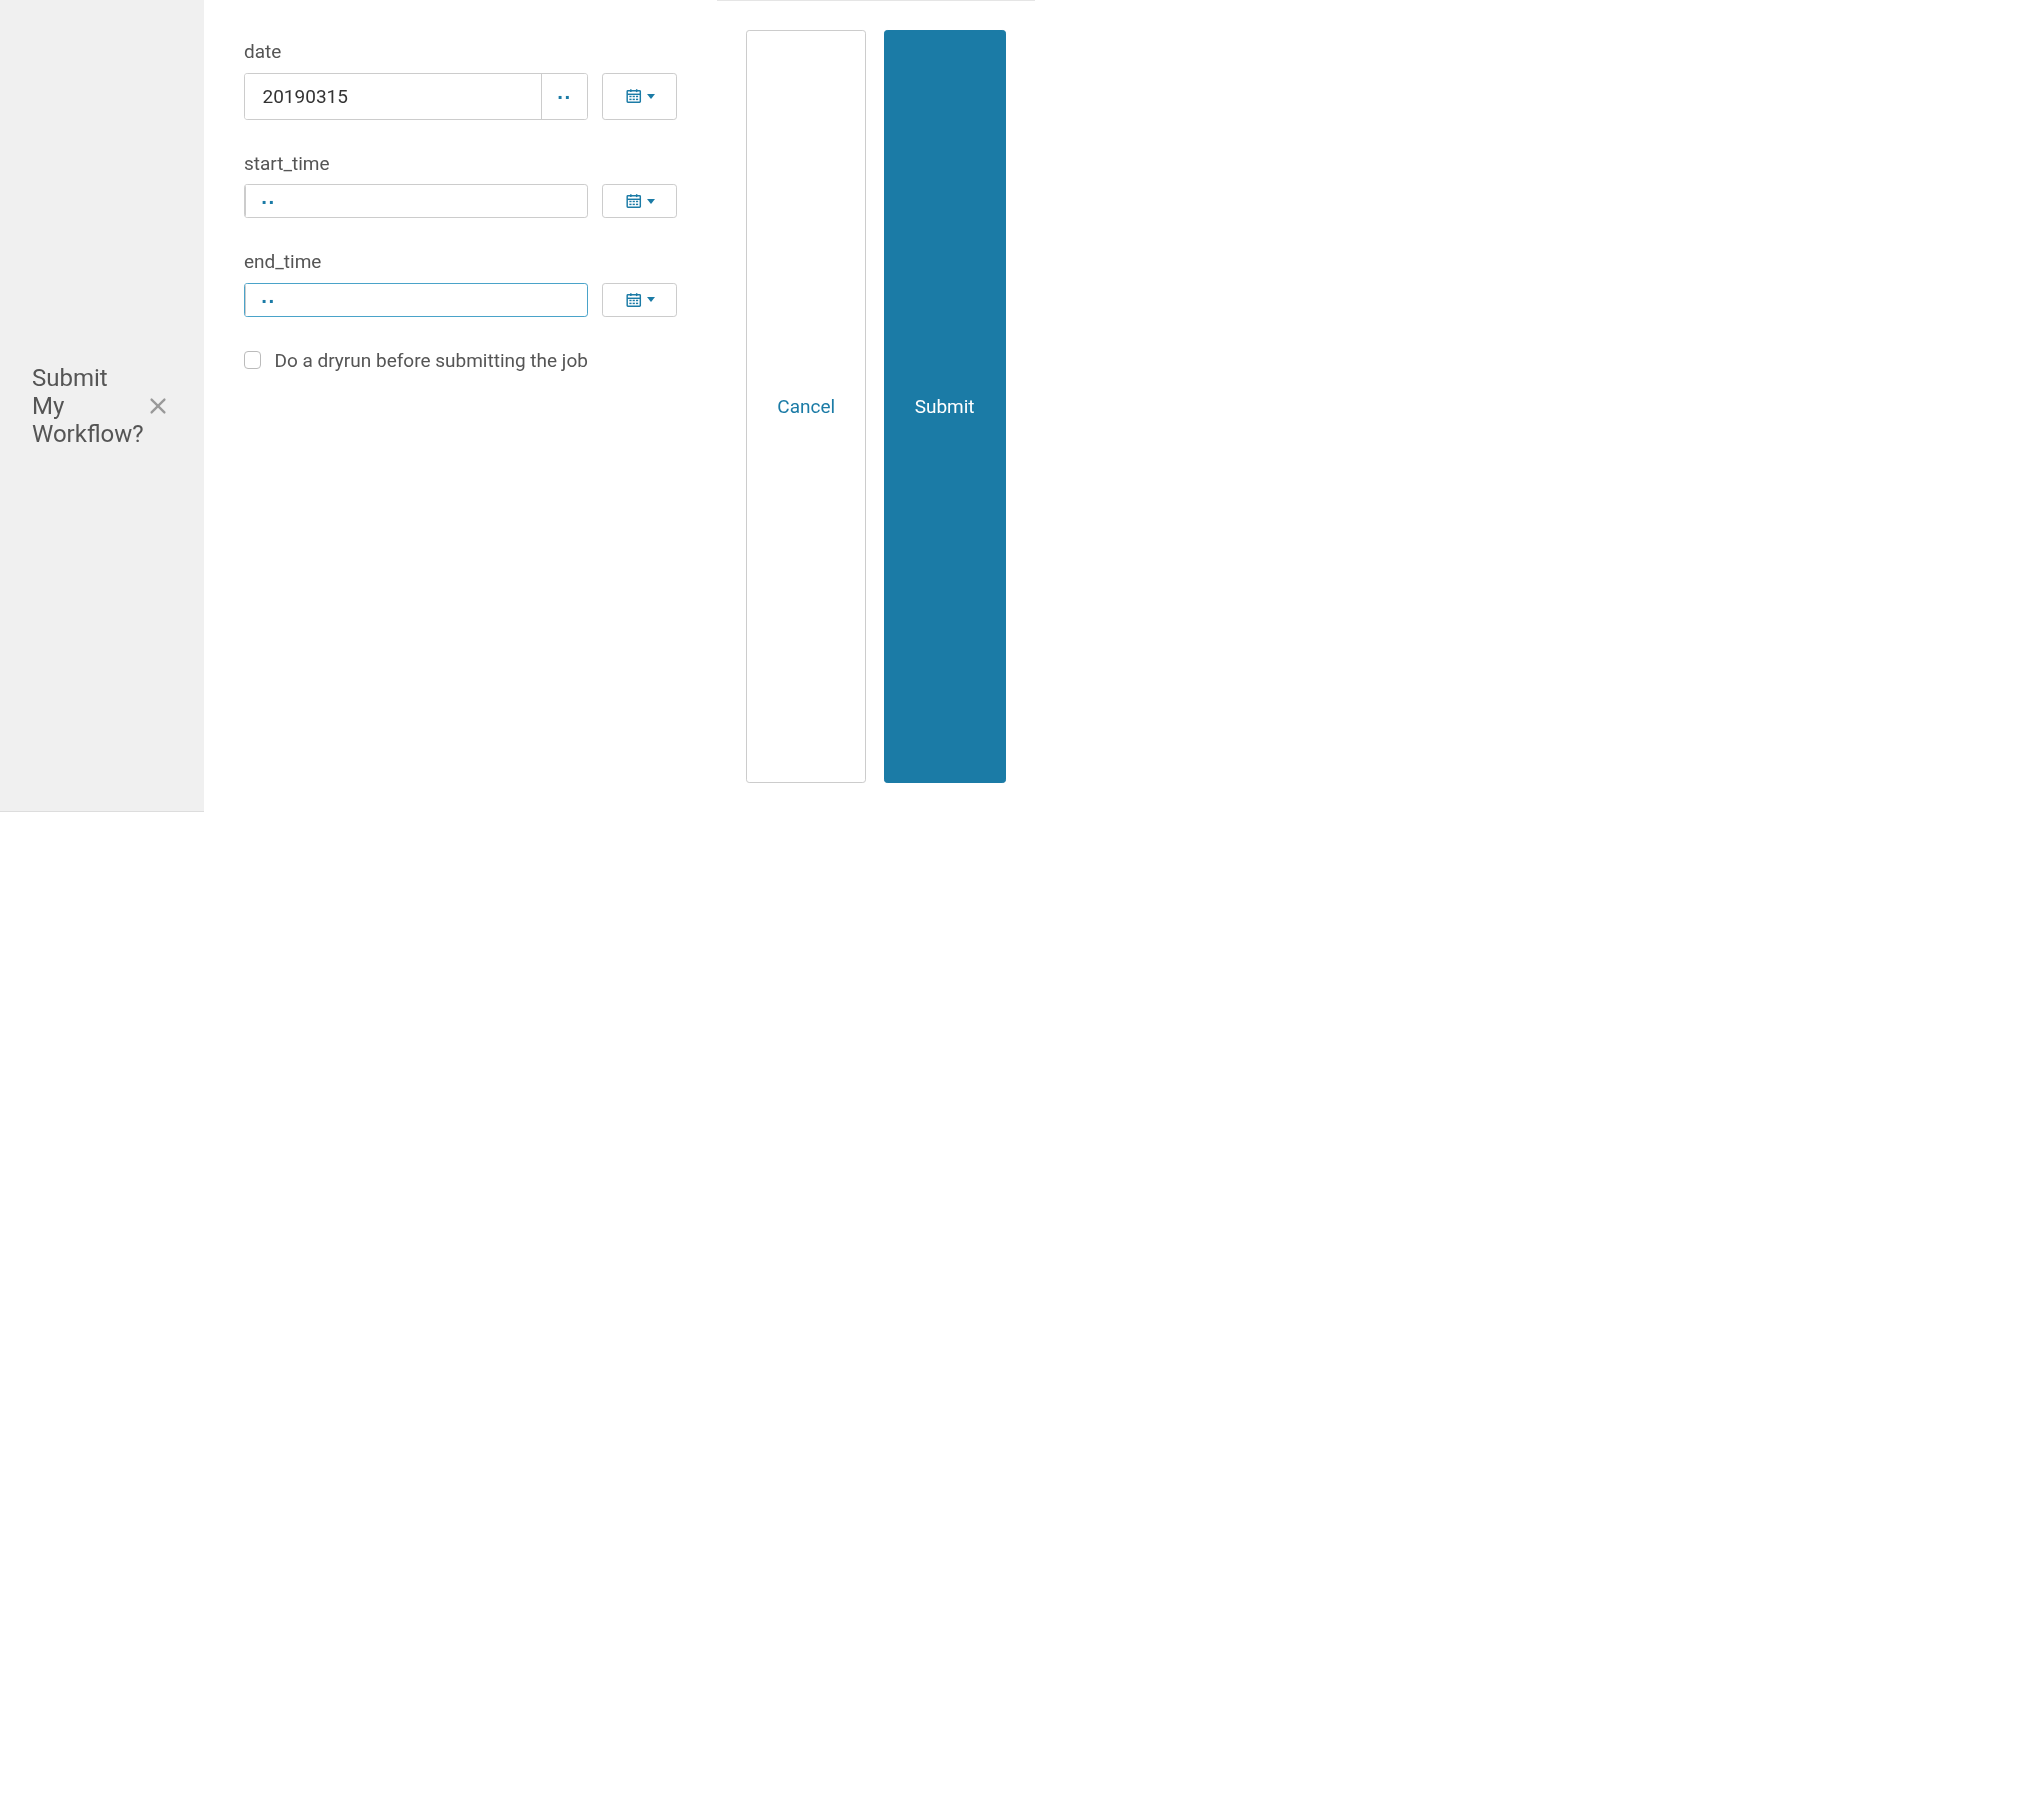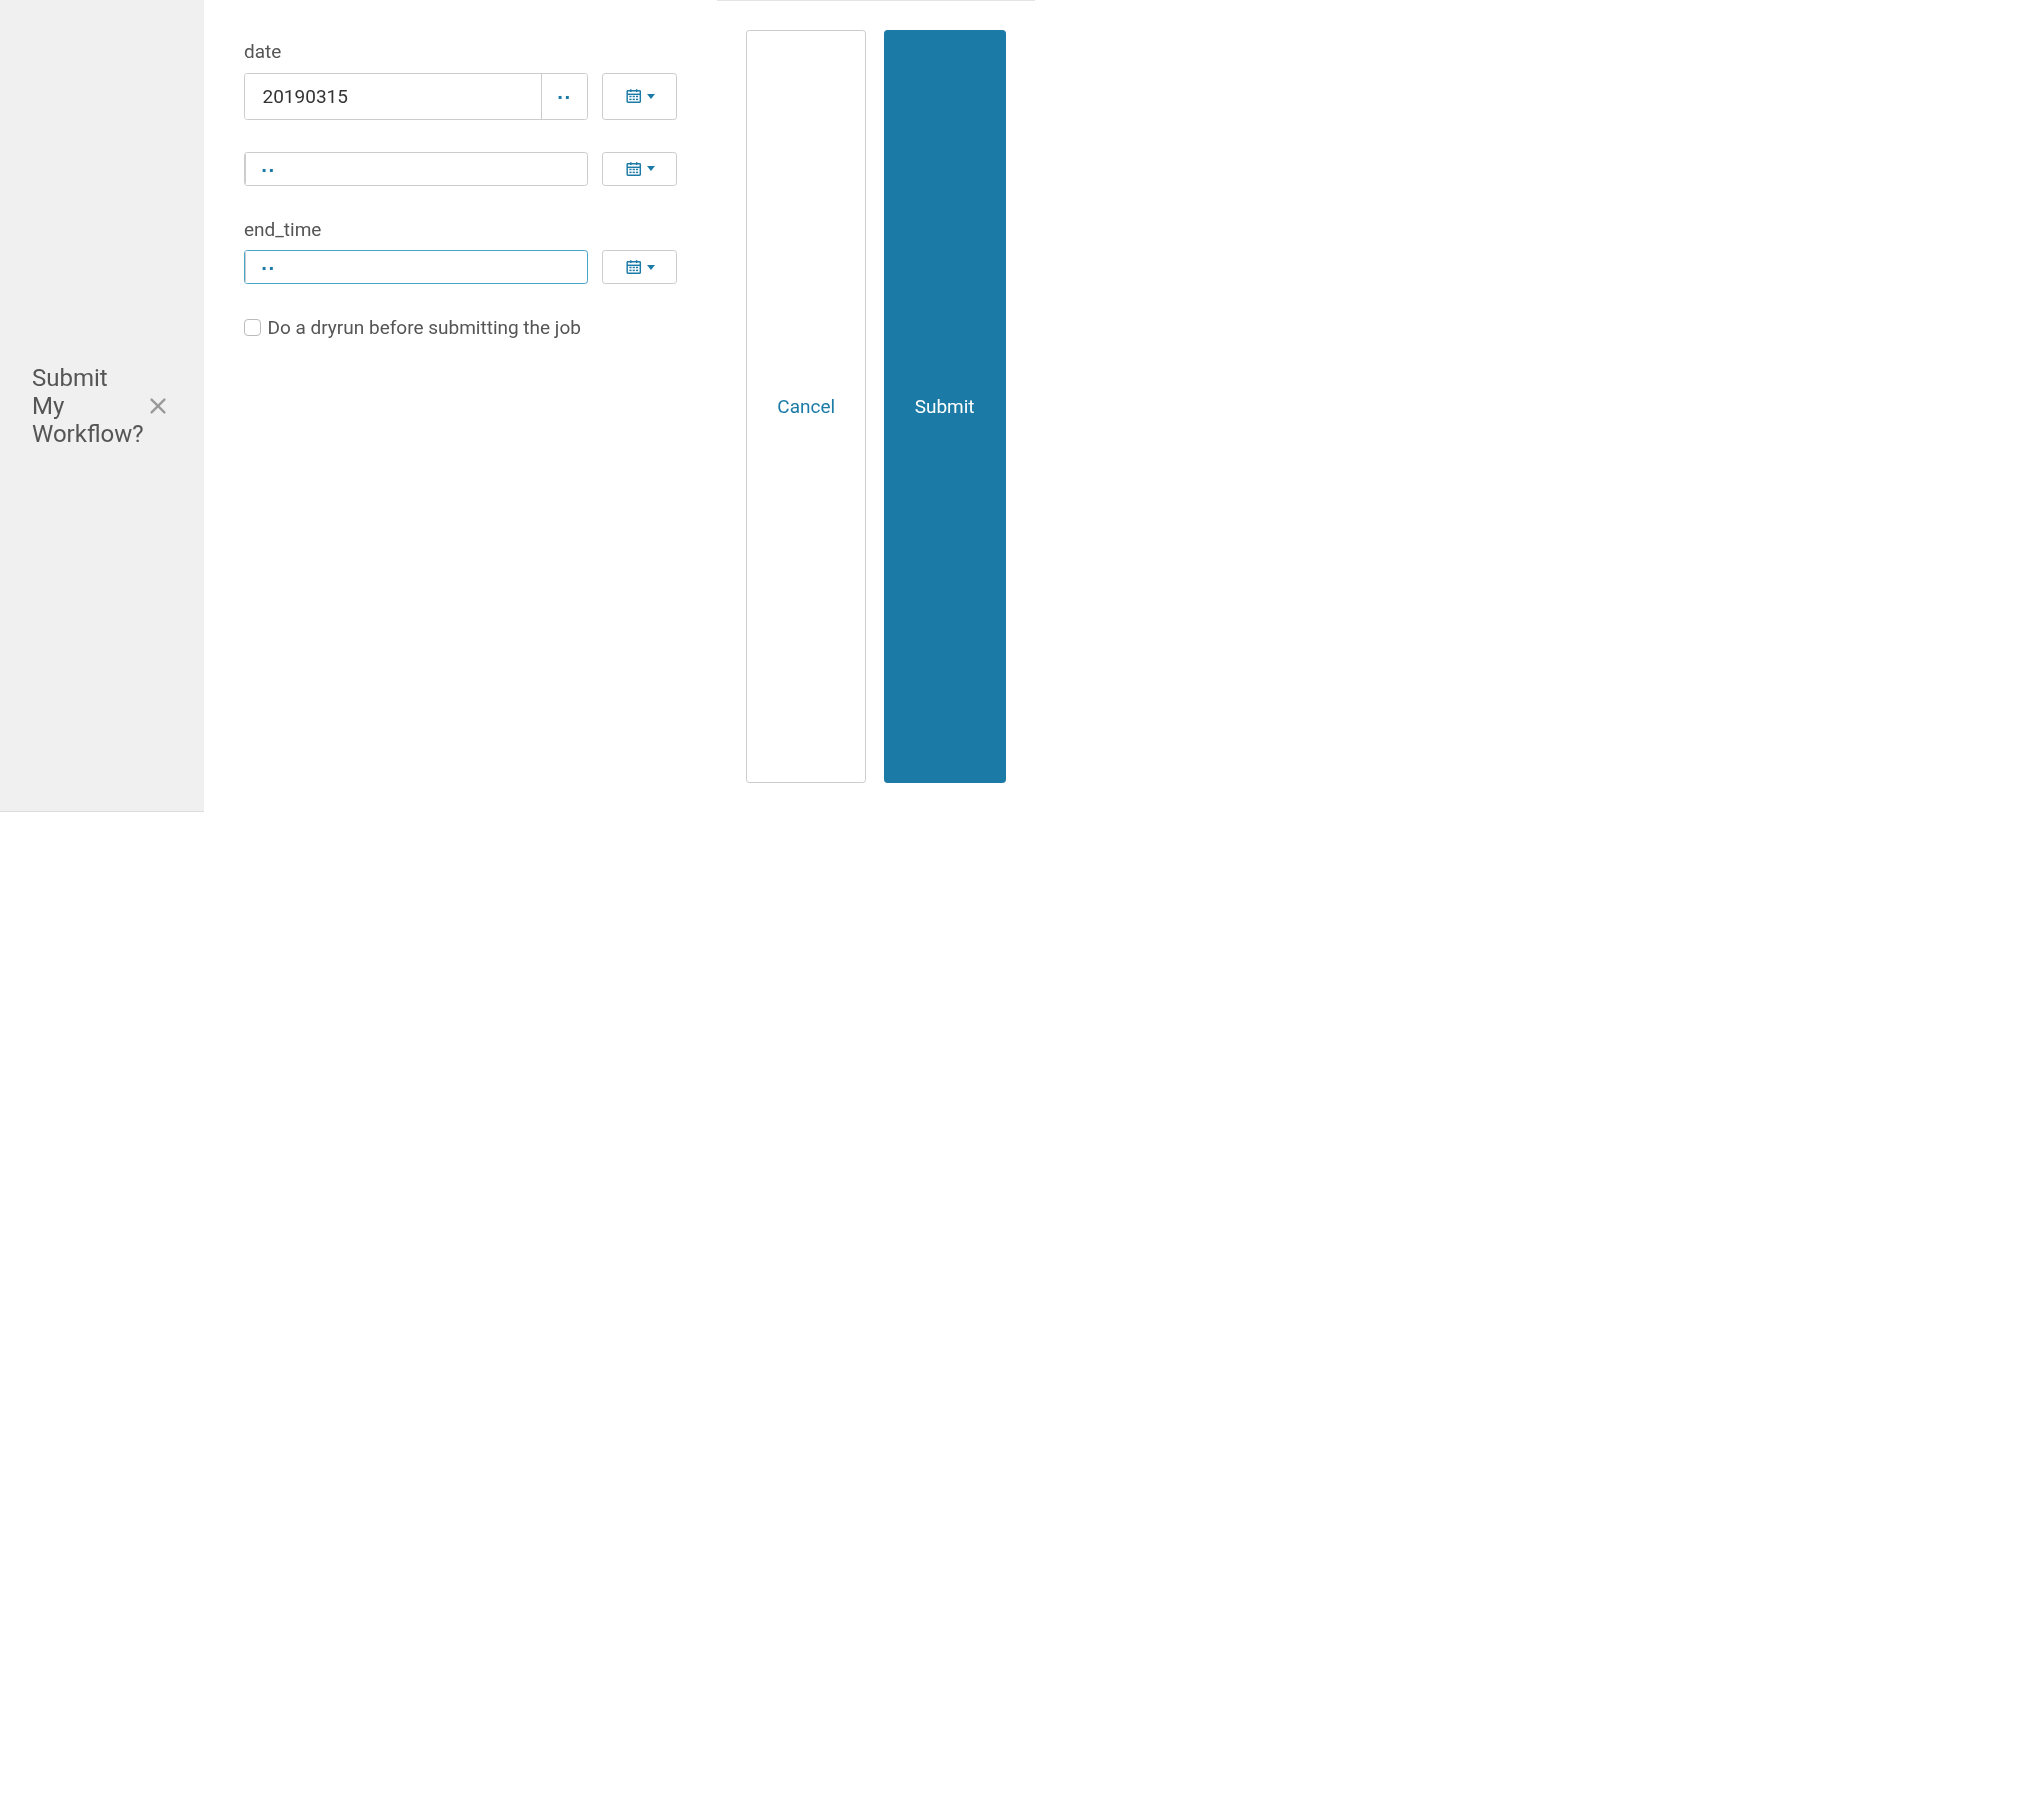--- a/index.html
+++ b/index.html
@@ -118,21 +118,21 @@
     .caret-down {
       width: 0;
       height: 0;
       border-left: 4.8px solid transparent;
       border-right: 4.8px solid transparent;
       border-top: 5.6px solid #1b7ba6;
     }
     .checkbox-row {
       display: flex;
       align-items: center;
-      gap: 6px;
+      gap: 13px;
       margin-top: 8px;
     }
     .checkbox {
       width: 17.5px;
       height: 17.5px;
       border: 1.2px solid #bbb;
       border-radius: 4px;
       background: #fff;
       cursor: pointer;
       flex-shrink: 0;
@@ -203,20 +203,21 @@
             <rect x="6" y="16" width="3" height="2"></rect>
             <rect x="10.5" y="16" width="3" height="2"></rect>
             <rect x="15" y="16" width="3" height="2"></rect>
           </svg>
           <span class="caret-down"></span>
         </button>
       </div>
     </div>
 
     <div class="form-group">
+      <label class="form-label">start_time</label>
       <div class="input-row">
         <div class="input-wrap">
           <button class="dots-btn">..</button>
         </div>
         <button class="calendar-btn">
           <svg viewBox="0 0 24 24" fill="currentColor">
             <rect x="3" y="5" width="18" height="16" rx="1" fill="none" stroke="currentColor" stroke-width="2"></rect>
             <line x1="3" y1="10" x2="21" y2="10" stroke="currentColor" stroke-width="2"></line>
             <line x1="8" y1="3" x2="8" y2="7" stroke="currentColor" stroke-width="2"></line>
             <line x1="16" y1="3" x2="16" y2="7" stroke="currentColor" stroke-width="2"></line>

